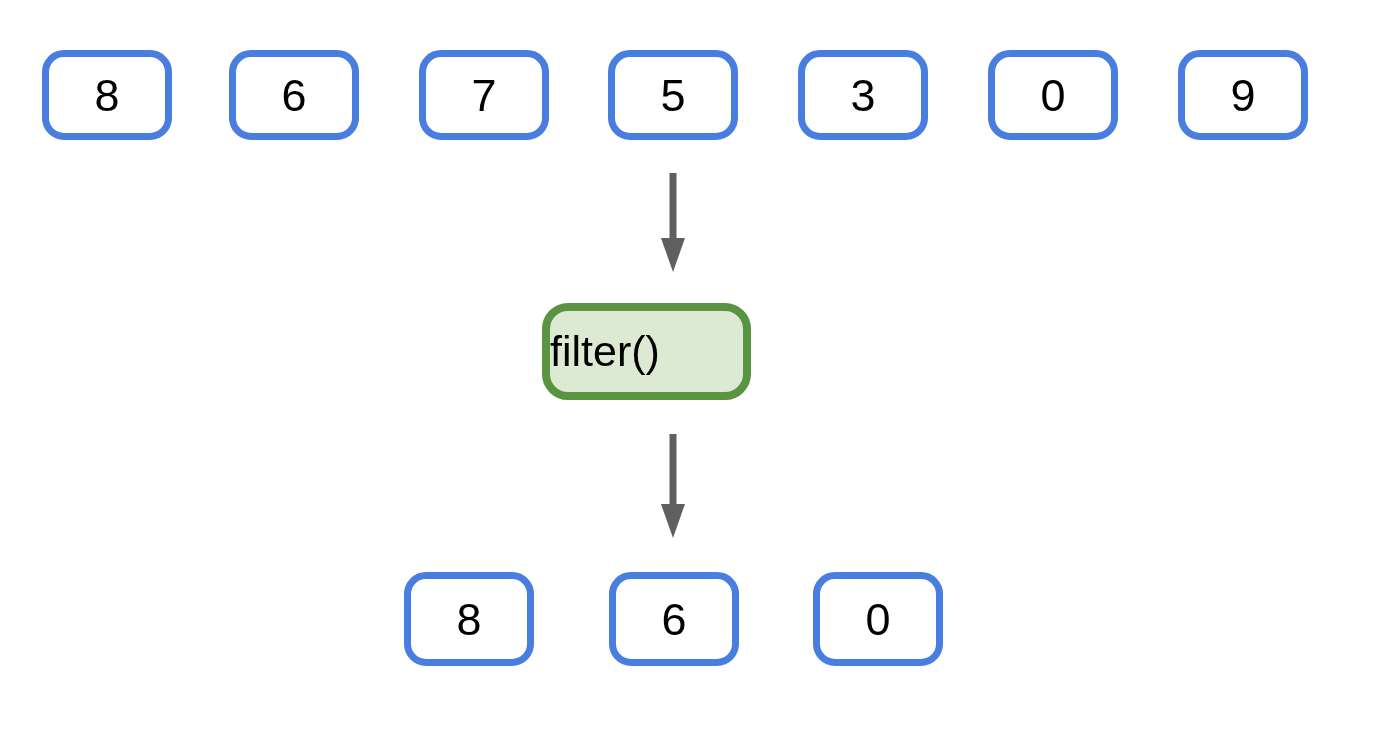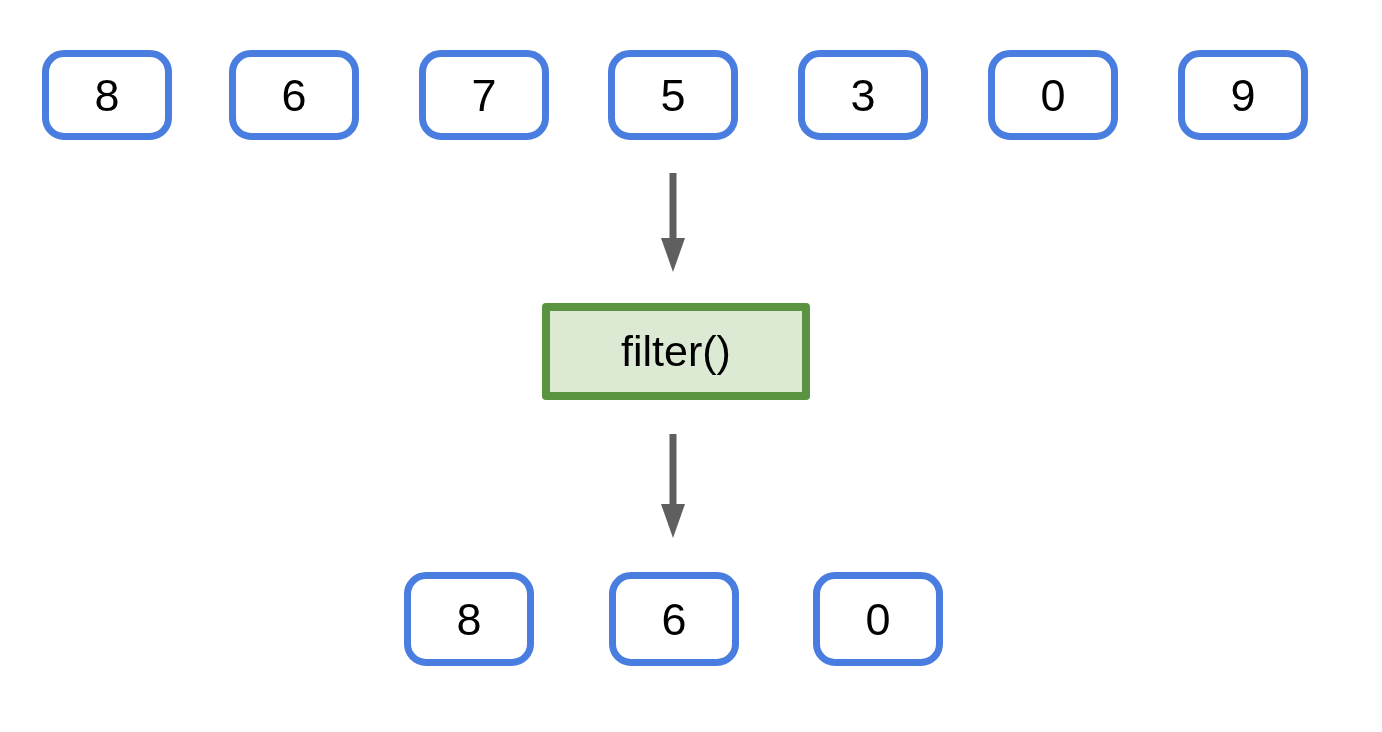--- a/index.html
+++ b/index.html
@@ -43,28 +43,27 @@
   .bottom-row .value-box { top: 572px; height: 94px; }
   .b0 { left: 404px; }
   .b1 { left: 609px; }
   .b2 { left: 813px; }
 
   .function-box {
     position: absolute;
     box-sizing: border-box;
     left: 542px;
     top: 303px;
-    width: 268px;
+    width: 209px;
     height: 97px;
     background: var(--function_box_fill, #dcead3);
     border: 8px solid var(--function_box_border, #5b9441);
-    border-radius: 4px;
+    border-radius: 26px;
     display: flex;
     align-items: center;
-    justify-content: center;
     font-size: 43px;
     color: var(--text, #000000);
   }
   .arrow {
     position: absolute;
     left: 650px;
   }
   .arrow-1 { top: 170px; }
   .arrow-2 { top: 432px; }
 </style>

